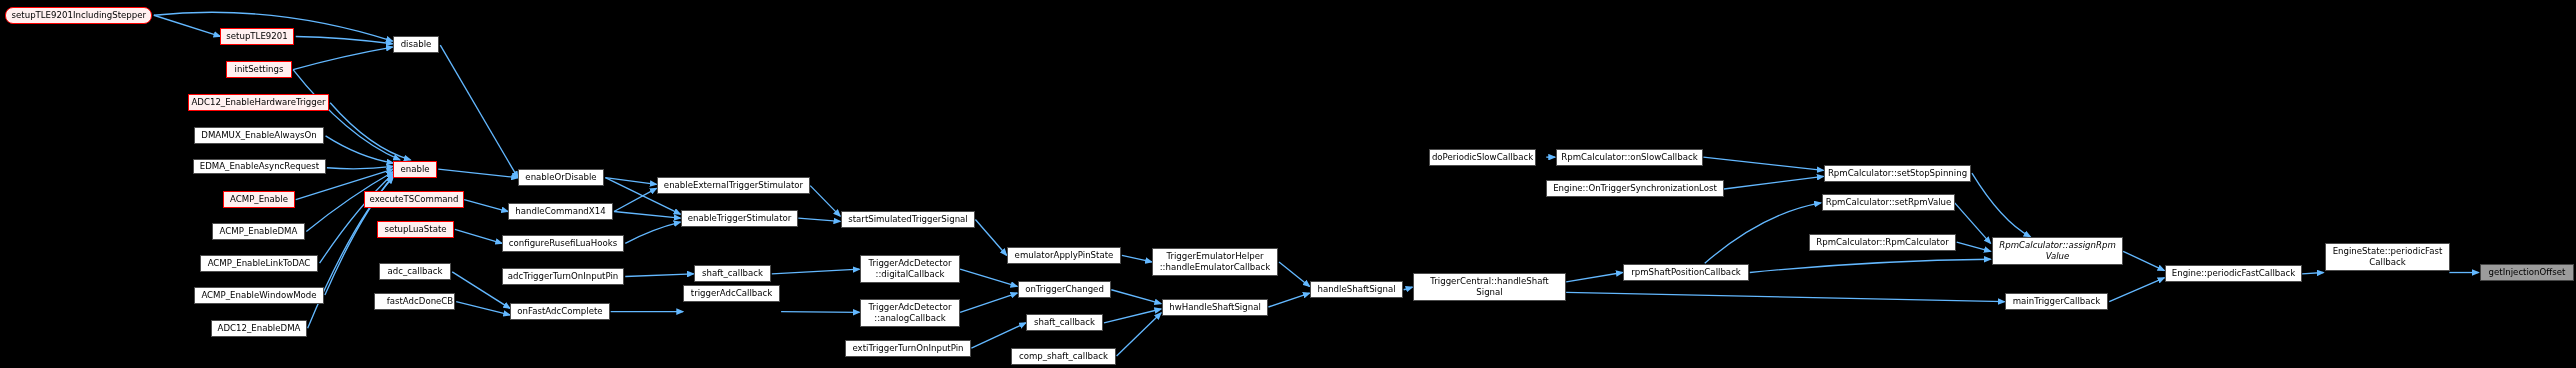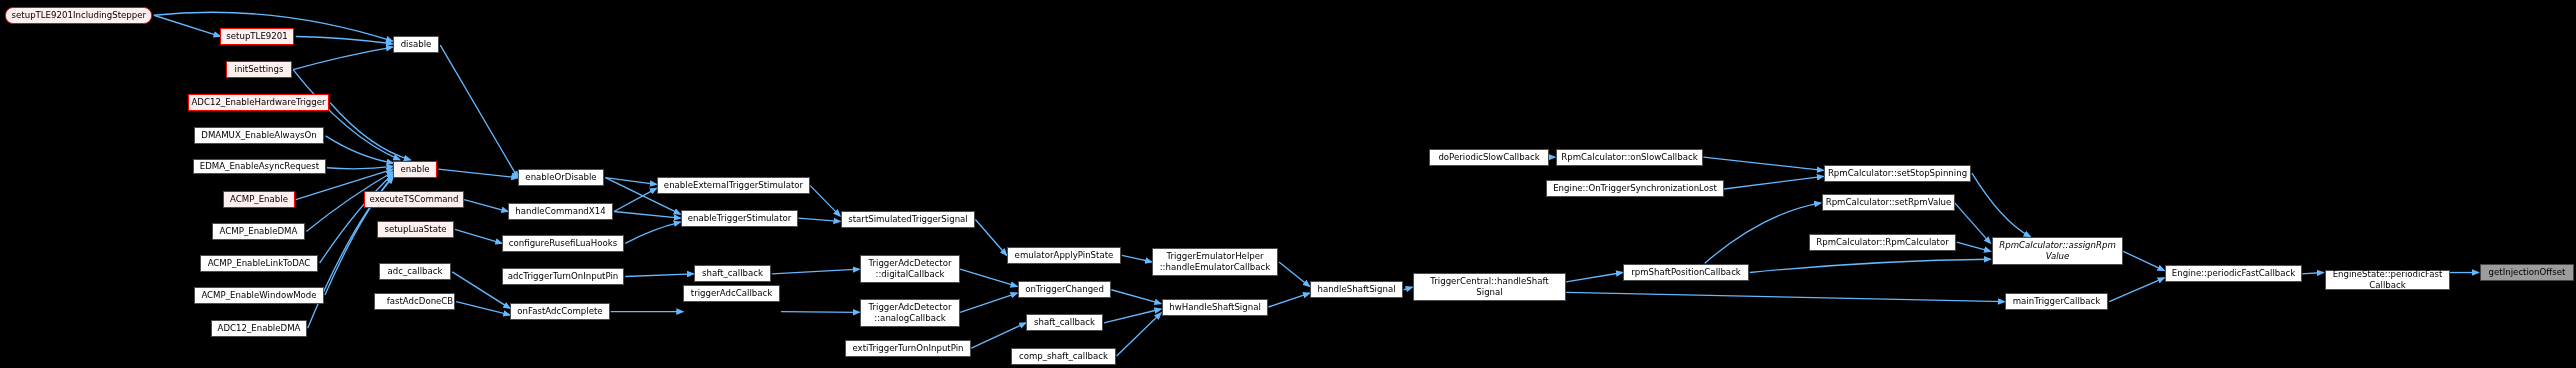--- a/index.html
+++ b/index.html
@@ -201,21 +201,21 @@
       <div class="node white" style="left: 1162px; top: 299px; width: 106px; height: 17px;">
         <span>hwHandleShaftSignal</span>
       </div>
       <div class="node white" style="left: 1310px; top: 281px; width: 93px; height: 17px;">
         <span>handleShaftSignal</span>
       </div>
       <div class="node white" style="left: 1413px; top: 273px; width: 153px; height: 28px;">
         <span>TriggerCentral::handleShaft</span>
         <span>Signal</span>
       </div>
-      <div class="node white" style="left: 1429px; top: 149px; width: 120px; height: 17px;">
+      <div class="node white" style="left: 1429px; top: 149px; width: 107px; height: 17px;">
         <span>doPeriodicSlowCallback</span>
       </div>
       <div class="node white" style="left: 1556px; top: 149px; width: 147px; height: 17px;">
         <span>RpmCalculator::onSlowCallback</span>
       </div>
       <div class="node white" style="left: 1546px; top: 180px; width: 178px; height: 17px;">
         <span>Engine::OnTriggerSynchronizationLost</span>
       </div>
       <div class="node white" style="left: 1623px; top: 264px; width: 126px; height: 17px;">
         <span>rpmShaftPositionCallback</span>
@@ -232,21 +232,21 @@
       <div class="node white" style="left: 1992px; top: 237px; width: 131px; height: 28px; font-style: italic;">
         <span>RpmCalculator::assignRpm</span>
         <span>Value</span>
       </div>
       <div class="node white" style="left: 2005px; top: 293px; width: 103px; height: 17px;">
         <span>mainTriggerCallback</span>
       </div>
       <div class="node white" style="left: 2165px; top: 265px; width: 137px; height: 17px;">
         <span>Engine::periodicFastCallback</span>
       </div>
-      <div class="node white" style="left: 2325px; top: 270px; width: 125px; height: 20px;">
+      <div class="node white" style="left: 2325px; top: 243px; width: 125px; height: 28px;">
         <span>EngineState::periodicFast</span>
         <span>Callback</span>
       </div>
       <div class="node grey" style="left: 2480px; top: 264px; width: 94px; height: 17px;">
         <span>getInjectionOffset</span>
       </div>
     </div>
 </div>
 
 

